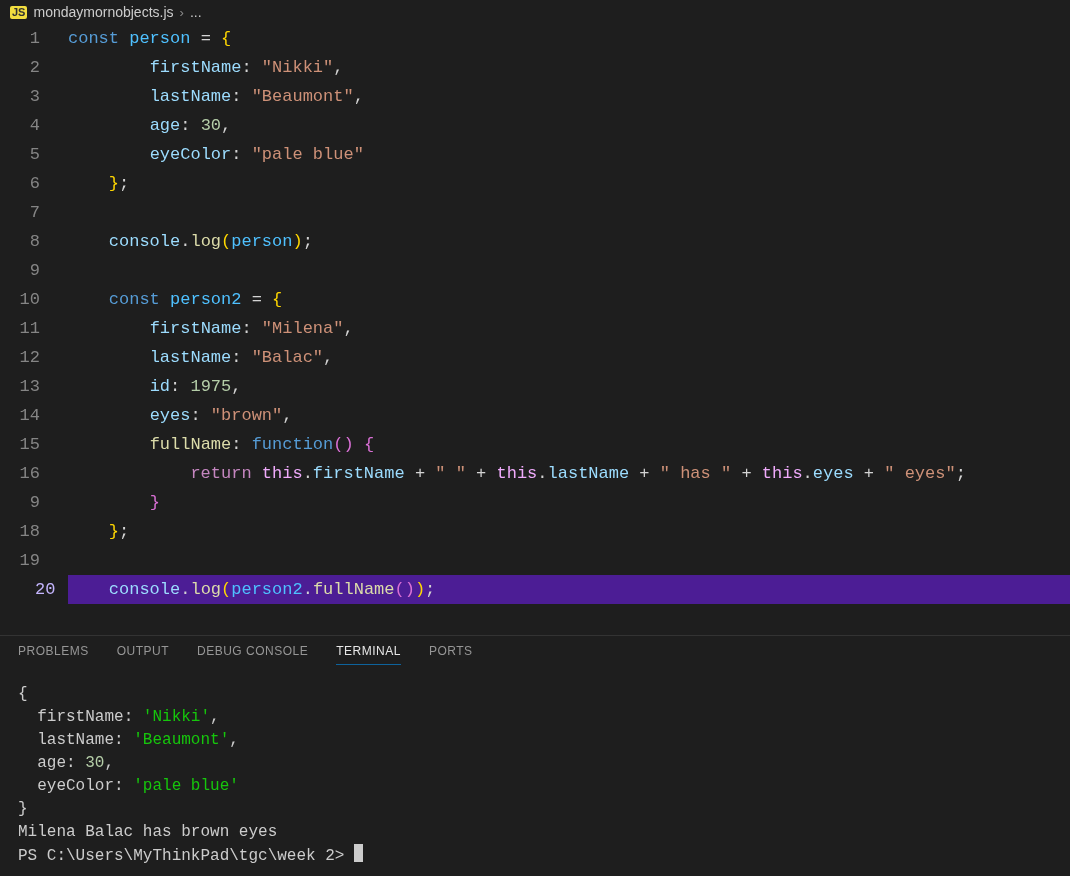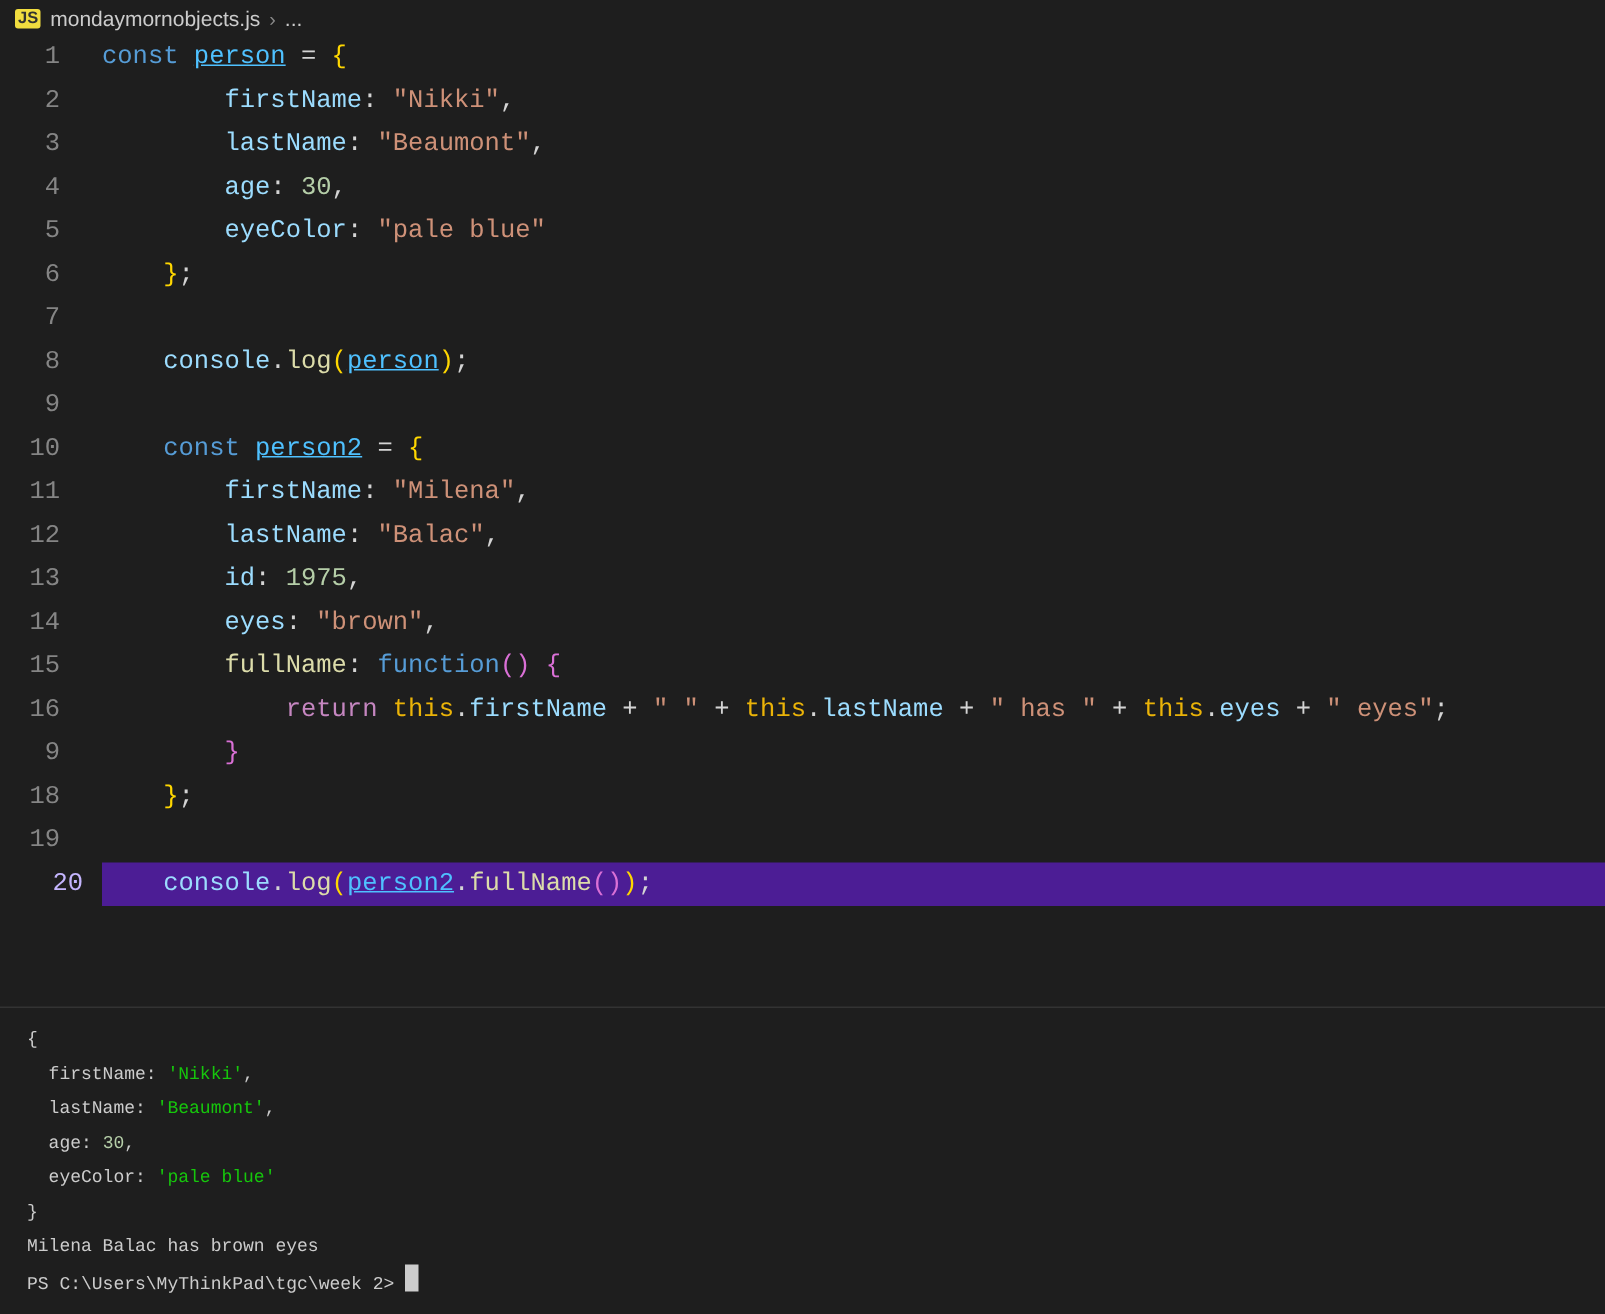--- a/index.html
+++ b/index.html
@@ -57,49 +57,49 @@
   .gutter .ln.active { color: #c4b5fd; padding-left: 35px; }
   .code {
     flex: 1;
     white-space: pre;
     padding-left: 10px;
   }
   .code-line { height: 29px; }
   .code-line.active { background: #4c1d95; }
   .tok-kw { color: #569cd6; }        
   .tok-kw2 { color: #c586c0; }       
-  .tok-var { color: #4fc1ff; text-decoration: underline; }       
+  .tok-var { color: #4fc1ff; }       
   .tok-func { color: #dcdcaa; }      
   .tok-prop { color: #9cdcfe; }
   .tok-obj { color: #9cdcfe; }       
   .tok-str { color: #ce9178; }       
   .tok-num { color: #b5cea8; }       
   .tok-pn { color: #d4d4d4; }        
-  .tok-this { color: #eab308; }
+  .tok-this { color: #f0abfc; }
   .tok-br1 { color: #ffd700; }       
   .tok-br2 { color: #da70d6; }
   .panel {
     border-top: 1px solid #333;
     background: #1e1e1e;
     display: flex;
     flex-direction: column;
   }
   .panel-tabs {
     display: flex;
     gap: 28px;
     padding: 8px 18px;
     font-size: 12px;
     letter-spacing: 0.5px;
     color: #969696;
   }
   .panel-tab { cursor: pointer; padding-bottom: 6px; }
   .panel-tab.active { color: #e7e7e7; border-bottom: 1px solid #0e639c; }
   .terminal {
     font-family: Consolas, "Courier New", monospace;
-    font-size: 12px;
+    font-size: 16px;
     line-height: 23px;
     padding: 10px 18px 8px 18px;
     color: #cccccc;
     white-space: pre;
   }
   .term-prop { color: #cccccc; }
   .term-str { color: #16c60c; }
   .term-num { color: #b5cea8; }
   .term-pn { color: #cccccc; }
   .term-cursor {
@@ -140,20 +140,27 @@
       <div class="ln">16</div>
       <div class="ln">9</div>
       <div class="ln">18</div>
       <div class="ln">19</div>
       <div class="ln active">20</div>
     </div>
   <div class="code" id="code"><div class="code-line"><span class="tok-kw">const</span><span class="tok-pn"> </span><span class="tok-var">person</span><span class="tok-pn"> </span><span class="tok-pn">=</span><span class="tok-pn"> </span><span class="tok-br1">{</span></div><div class="code-line">        <span class="tok-prop">firstName</span><span class="tok-pn">:</span><span class="tok-pn"> </span><span class="tok-str">"Nikki"</span><span class="tok-pn">,</span></div><div class="code-line">        <span class="tok-prop">lastName</span><span class="tok-pn">:</span><span class="tok-pn"> </span><span class="tok-str">"Beaumont"</span><span class="tok-pn">,</span></div><div class="code-line">        <span class="tok-prop">age</span><span class="tok-pn">:</span><span class="tok-pn"> </span><span class="tok-num">30</span><span class="tok-pn">,</span></div><div class="code-line">        <span class="tok-prop">eyeColor</span><span class="tok-pn">:</span><span class="tok-pn"> </span><span class="tok-str">"pale blue"</span></div><div class="code-line">    <span class="tok-br1">}</span><span class="tok-pn">;</span></div><div class="code-line"></div><div class="code-line">    <span class="tok-obj">console</span><span class="tok-pn">.</span><span class="tok-func">log</span><span class="tok-br1">(</span><span class="tok-var">person</span><span class="tok-br1">)</span><span class="tok-pn">;</span></div><div class="code-line"></div><div class="code-line">    <span class="tok-kw">const</span><span class="tok-pn"> </span><span class="tok-var">person2</span><span class="tok-pn"> </span><span class="tok-pn">=</span><span class="tok-pn"> </span><span class="tok-br1">{</span></div><div class="code-line">        <span class="tok-prop">firstName</span><span class="tok-pn">:</span><span class="tok-pn"> </span><span class="tok-str">"Milena"</span><span class="tok-pn">,</span></div><div class="code-line">        <span class="tok-prop">lastName</span><span class="tok-pn">:</span><span class="tok-pn"> </span><span class="tok-str">"Balac"</span><span class="tok-pn">,</span></div><div class="code-line">        <span class="tok-prop">id</span><span class="tok-pn">:</span><span class="tok-pn"> </span><span class="tok-num">1975</span><span class="tok-pn">,</span></div><div class="code-line">        <span class="tok-prop">eyes</span><span class="tok-pn">:</span><span class="tok-pn"> </span><span class="tok-str">"brown"</span><span class="tok-pn">,</span></div><div class="code-line">        <span class="tok-func">fullName</span><span class="tok-pn">:</span><span class="tok-pn"> </span><span class="tok-kw">function</span><span class="tok-br2">(</span><span class="tok-br2">)</span><span class="tok-pn"> </span><span class="tok-br2">{</span></div><div class="code-line">            <span class="tok-kw2">return</span><span class="tok-pn"> </span><span class="tok-this">this</span><span class="tok-pn">.</span><span class="tok-prop">firstName</span><span class="tok-pn"> </span><span class="tok-pn">+</span><span class="tok-pn"> </span><span class="tok-str">" "</span><span class="tok-pn"> </span><span class="tok-pn">+</span><span class="tok-pn"> </span><span class="tok-this">this</span><span class="tok-pn">.</span><span class="tok-prop">lastName</span><span class="tok-pn"> </span><span class="tok-pn">+</span><span class="tok-pn"> </span><span class="tok-str">" has "</span><span class="tok-pn"> </span><span class="tok-pn">+</span><span class="tok-pn"> </span><span class="tok-this">this</span><span class="tok-pn">.</span><span class="tok-prop">eyes</span><span class="tok-pn"> </span><span class="tok-pn">+</span><span class="tok-pn"> </span><span class="tok-str">" eyes"</span><span class="tok-pn">;</span></div><div class="code-line">        <span class="tok-br2">}</span></div><div class="code-line">    <span class="tok-br1">}</span><span class="tok-pn">;</span></div><div class="code-line"></div><div class="code-line active">    <span class="tok-obj">console</span><span class="tok-pn">.</span><span class="tok-func">log</span><span class="tok-br1">(</span><span class="tok-var">person2</span><span class="tok-pn">.</span><span class="tok-func">fullName</span><span class="tok-br2">(</span><span class="tok-br2">)</span><span class="tok-br1">)</span><span class="tok-pn">;</span></div></div>
 </div>
 
 <div class="panel">
+  <div class="panel-tabs" id="panel-tabs">
+      <div class="panel-tab">PROBLEMS</div>
+      <div class="panel-tab">OUTPUT</div>
+      <div class="panel-tab">DEBUG CONSOLE</div>
+      <div class="panel-tab active">TERMINAL</div>
+      <div class="panel-tab">PORTS</div>
+    </div>
   <div class="terminal" id="terminal"><span class="term-pn">{</span>
 <span class="term-pn">  </span><span class="term-prop">firstName</span><span class="term-pn">: </span><span class="term-str">'Nikki'</span><span class="term-pn">,</span>
 <span class="term-pn">  </span><span class="term-prop">lastName</span><span class="term-pn">: </span><span class="term-str">'Beaumont'</span><span class="term-pn">,</span>
 <span class="term-pn">  </span><span class="term-prop">age</span><span class="term-pn">: </span><span class="term-num">30</span><span class="term-pn">,</span>
 <span class="term-pn">  </span><span class="term-prop">eyeColor</span><span class="term-pn">: </span><span class="term-str">'pale blue'</span>
 <span class="term-pn">}</span>
 <span class="term-pn">Milena Balac has brown eyes</span>
 <span class="term-pn">PS C:\Users\MyThinkPad\tgc\week 2&gt; </span><span class="term-cursor"></span></div>
 </div>
 

